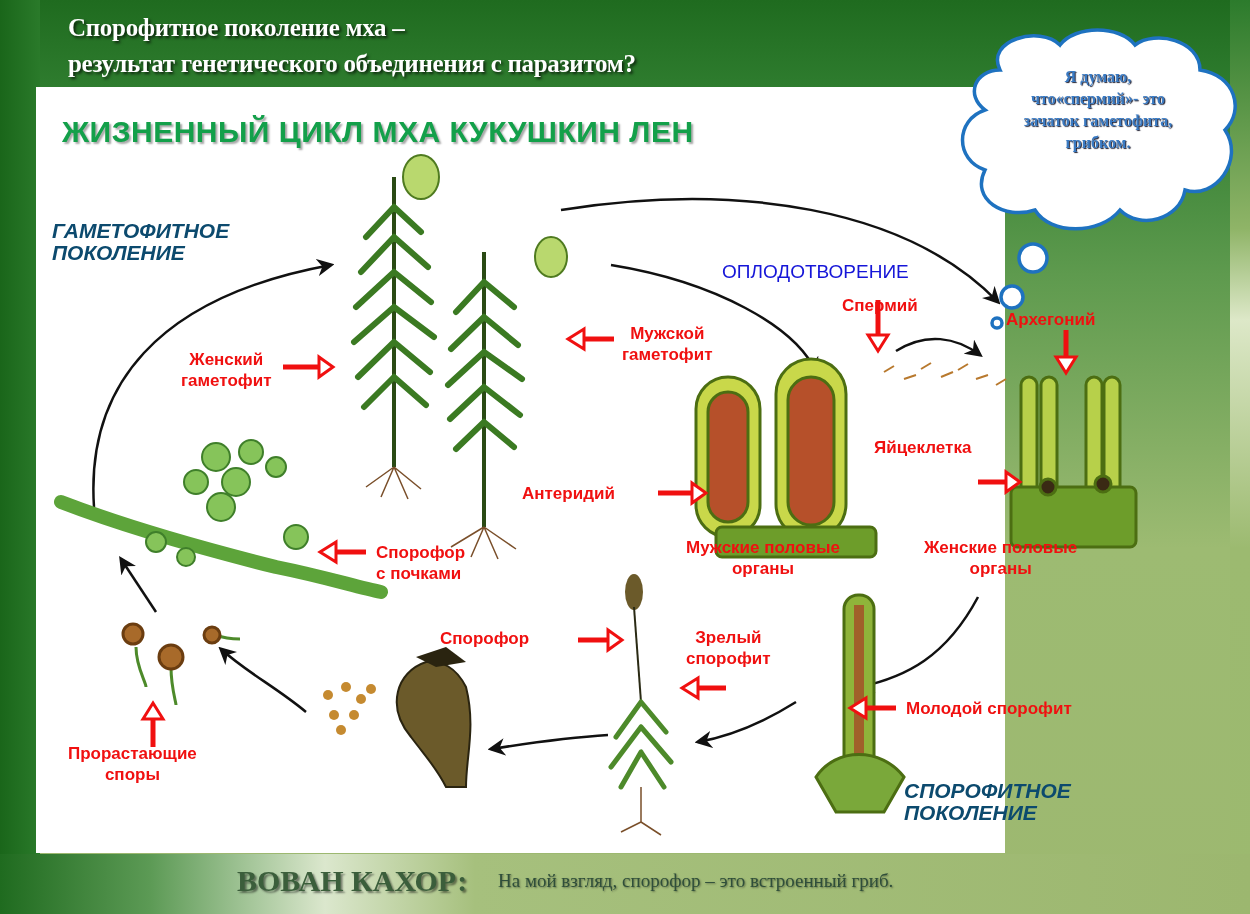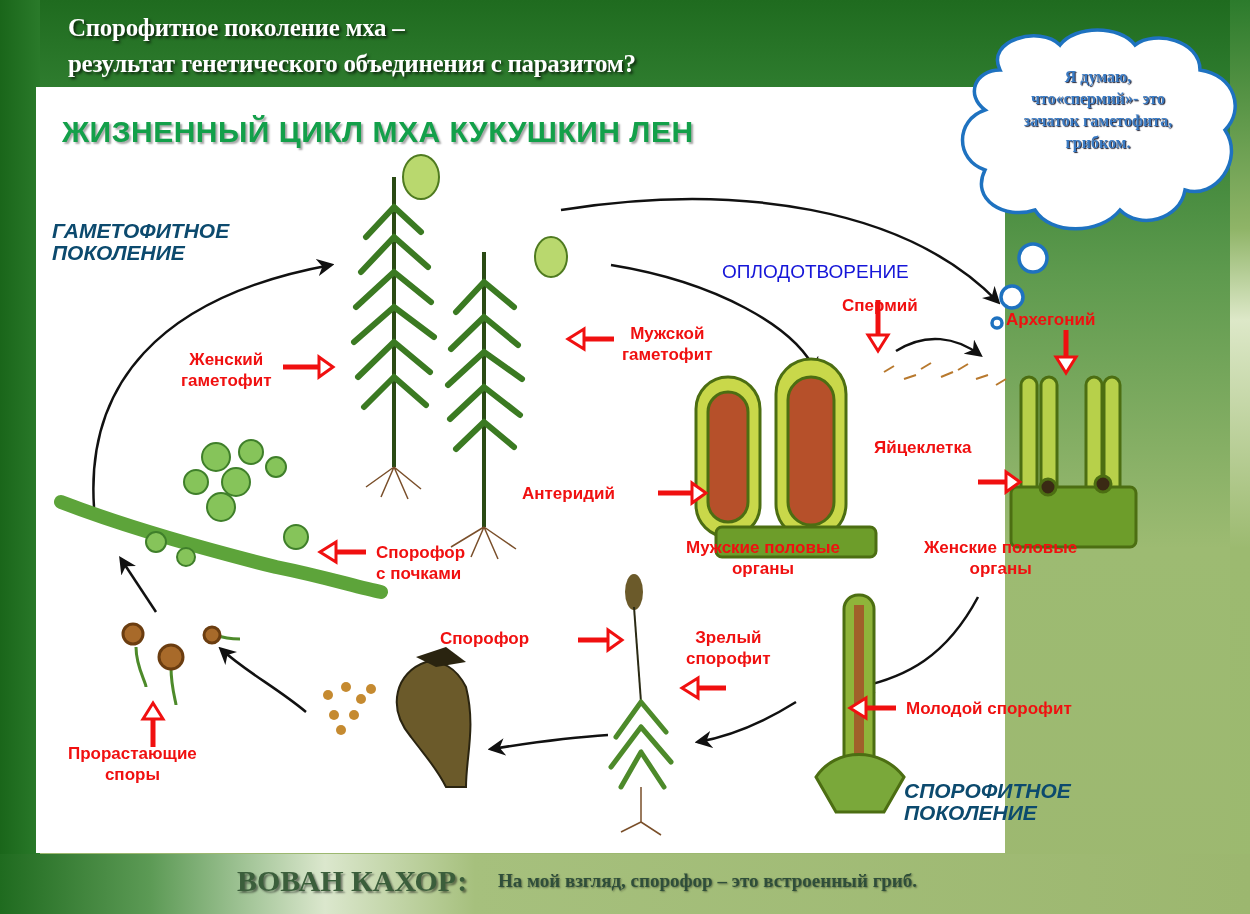--- a/index.html
+++ b/index.html
@@ -55,21 +55,21 @@
     position: absolute; left: 0; top: 854px; width: 1250px; height: 60px;
     background: linear-gradient(90deg, #1f6b1f 0%, #5c9a55 12%, #dbe7cd 26%, #a6c07d 38%, #9cb76f 100%);
   }
   .footer-name {
     position: absolute; left: 200px; top: 10px;
     font-family: "Liberation Serif", serif; font-weight: bold;
     font-size: 30px; color: #3b5e3b; text-shadow: 2px 2px 2px rgba(0,0,0,0.45); margin-left: 37px;
   }
   .footer-quote {
     position: absolute; left: 498px; top: 16px;
-    font-family: "Liberation Serif", serif; font-weight: bold;
+    font-family: "Liberation Serif", serif; font-weight: normal;
     font-size: 19px; color: #2f4e3a; text-shadow: 1px 1px 2px rgba(0,0,0,0.4); text-align: center;
   }
 </style>
 </head>
 <body>
 
 <div class="slide-bg-left"></div>
 <div class="slide-bg-right"></div>
 
 <div class="title">

